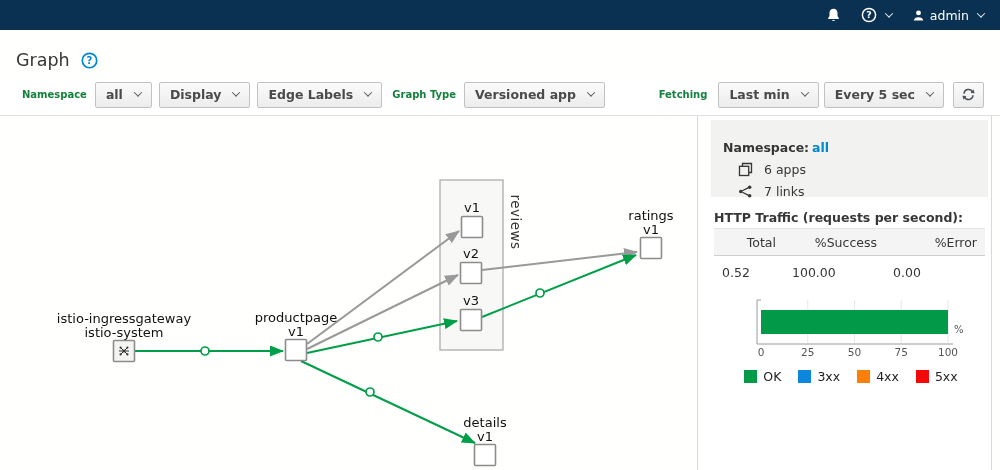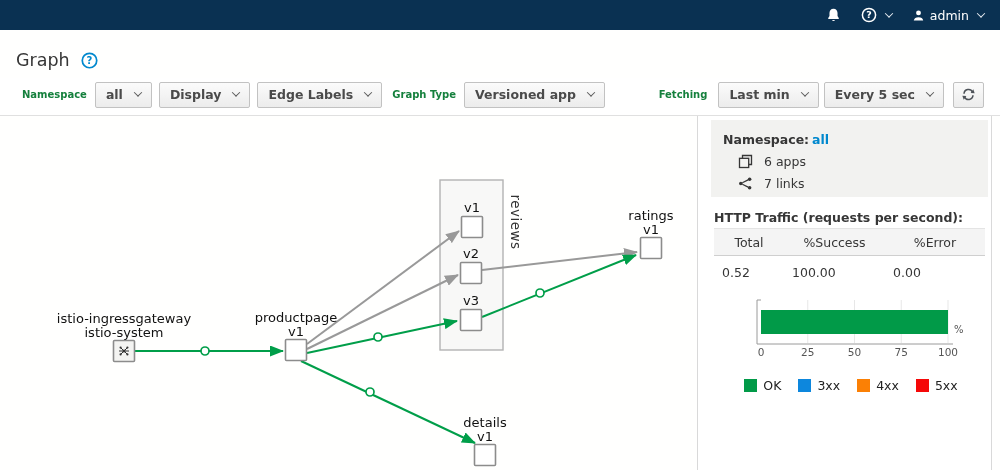--- a/index.html
+++ b/index.html
@@ -44,34 +44,34 @@
   .btn.icon-only { padding:0 8px; }
   
   .graph-area { position:absolute; left:0; top:116px; width:697px; height:354px; background:#fffffe; }
   .graph-area svg { display:block; }
   
   .side-panel {
     position:absolute; left:697px; top:116px; width:295px; height:354px;
     background:#fff; border-left:1px solid #d9d9d9; border-right:1px solid #d9d9d9;
   }
   .ns-card { position:absolute; left:13px; top:4px; width:277px; height:77px;
-    background:#f2f2f0; padding:12px 0 0 12px; font-size:12.5px; }
+    background:#f2f2f0; padding:20px 0 0 12px; font-size:12.5px; }
   .ns-line { color:#363636; font-weight:600; }
   .ns-line a { color:#0088ce; text-decoration:none; font-weight:600; margin-left:3px; cursor:pointer; }
   .ns-row { margin:7px 0 0 15px; display:flex; align-items:center; gap:11px; color:#363636; }
   .http-title { position:absolute; left:16px; top:94px; font-weight:bold; font-size:12.5px; color:#363636; }
   .traffic-table { position:absolute; left:16px; top:112px; width:271px;
     border-collapse:collapse; font-size:12.5px; color:#363636; }
-  .traffic-table th { background:#f4f4f4; font-weight:400; text-align:center;
+  .traffic-table th { background:#f4f4f4; font-weight:400; text-align:right;
     padding:6px 8px 5px; border-top:1px solid #e4e4e4; border-bottom:1px solid #cfcfcf; }
   .traffic-table td { padding:9px 8px 4px;margin-left:11px; }
   .col1{width:70px;} .col2{width:101px;}
   .chart-wrap { position:absolute; left:18px; top:176px; width:270px; }
   #chart-legend { display:flex; justify-content:center; align-items:center; gap:17px;
-    margin-top:15px; font-size:12.5px; color:#222; }
+    margin-top:6px; font-size:12.5px; color:#222; }
   .legend-item { display:inline-flex; align-items:center; gap:6px; }
   .legend-item .sw { width:13px; height:13px; display:inline-block; }
 </style>
 </head>
 <body>
 
 <div class="topbar">
   <span class="tb-item">
     <svg width="15" height="16" viewBox="0 0 16 16">
       <path d="M8 1.2c-2.7 0-4.3 2.1-4.3 4.7v3.2L2.4 11.2v1h11.2v-1l-1.3-2.1V5.9c0-2.6-1.6-4.7-4.3-4.7z" fill="#fff"></path>

